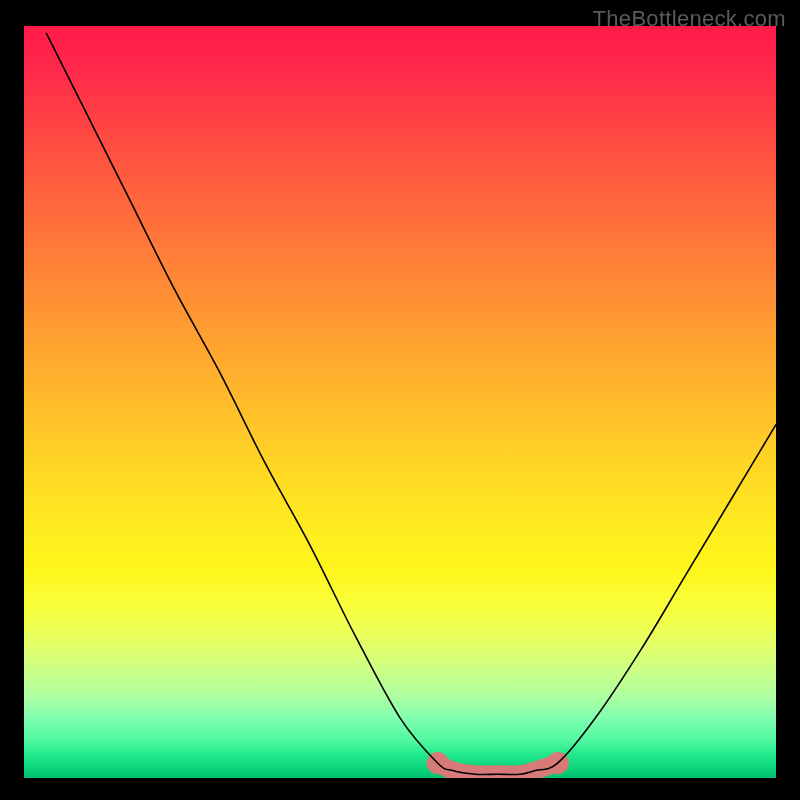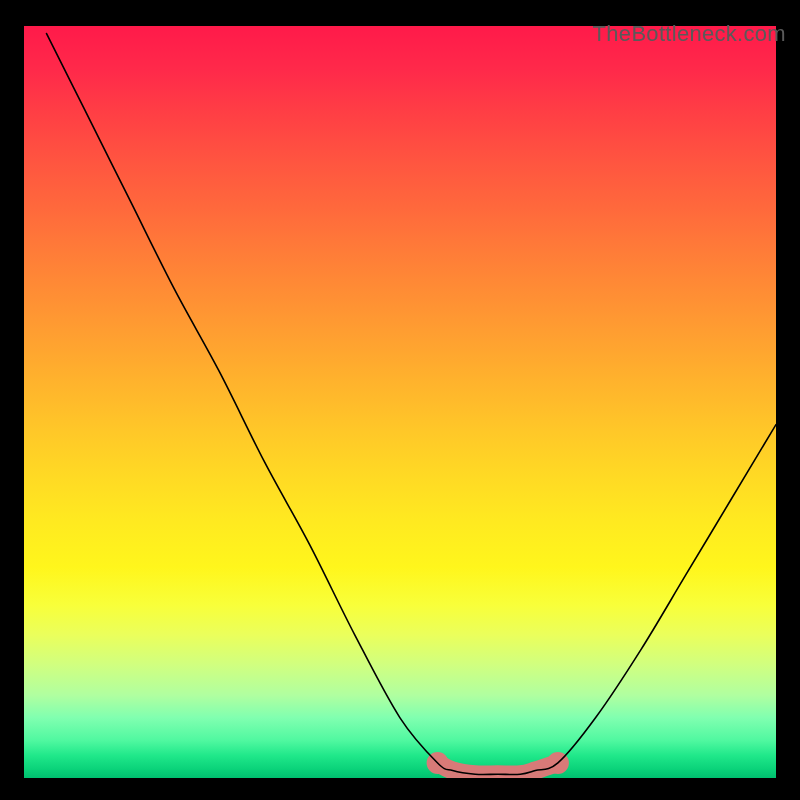--- a/index.html
+++ b/index.html
@@ -13,21 +13,20 @@
   }
   .watermark {
     position: absolute;
     top: 6px;
     right: 14px;
     color: #5a5a5a;
     font-size: 22px;
     font-weight: 500;
     letter-spacing: 0.3px;
     z-index: 10;
-    margin-top: 15px;
   }
   .plot-frame {
     position: absolute;
     left: 24px;
     top: 26px;
     width: 752px;
     height: 752px;
     background: #000;
     z-index: 1;
   }

